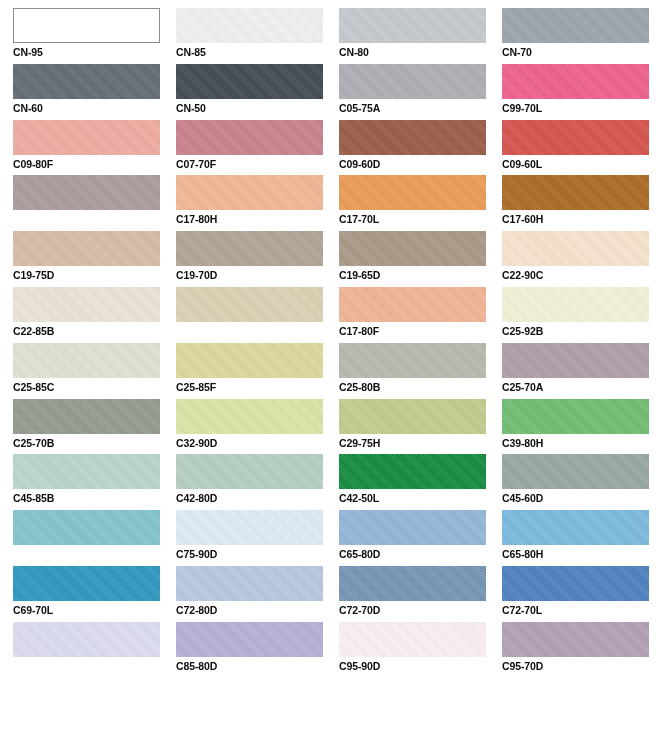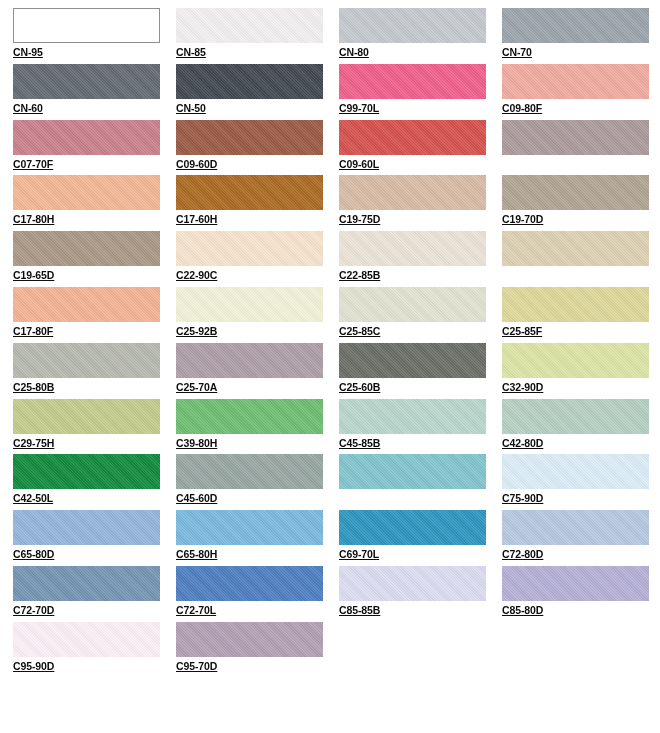--- a/index.html
+++ b/index.html
@@ -61,21 +61,20 @@
     background-image: none;
   }
   .swatch-label {
     margin-top: 3px;
     font-size: 10.5px;
     font-weight: bold;
     color: #0d0d0d;
     letter-spacing: -0.1px;
     line-height: 12px;
     white-space: nowrap;
-    text-decoration: underline;
   }
 </style>
 </head>
 <body>
 
 <div id="swatch-grid">
     <div class="swatch-cell">
       <div class="swatch-chip outlined" style="background-color: rgb(255, 255, 255);"></div>
       <div class="swatch-label">CN-95</div>
     </div>
@@ -93,20 +92,24 @@
     </div>
     <div class="swatch-cell">
       <div class="swatch-chip" style="background-color: rgb(99, 106, 114);"></div>
       <div class="swatch-label">CN-60</div>
     </div>
     <div class="swatch-cell">
       <div class="swatch-chip" style="background-color: rgb(65, 72, 80);"></div>
       <div class="swatch-label">CN-50</div>
     </div>
     <div class="swatch-cell">
+      <div class="swatch-chip" style="background-color: rgb(173, 173, 181);"></div>
+      <div class="swatch-label">C05-75A</div>
+    </div>
+    <div class="swatch-cell">
       <div class="swatch-chip" style="background-color: rgb(239, 95, 140);"></div>
       <div class="swatch-label">C99-70L</div>
     </div>
     <div class="swatch-cell">
       <div class="swatch-chip" style="background-color: rgb(240, 170, 160);"></div>
       <div class="swatch-label">C09-80F</div>
     </div>
     <div class="swatch-cell">
       <div class="swatch-chip" style="background-color: rgb(201, 128, 140);"></div>
       <div class="swatch-label">C07-70F</div>
@@ -120,20 +123,24 @@
       <div class="swatch-label">C09-60L</div>
     </div>
     <div class="swatch-cell">
       <div class="swatch-chip" style="background-color: rgb(171, 154, 156);"></div>
     </div>
     <div class="swatch-cell">
       <div class="swatch-chip" style="background-color: rgb(242, 183, 149);"></div>
       <div class="swatch-label">C17-80H</div>
     </div>
     <div class="swatch-cell">
+      <div class="swatch-chip" style="background-color: rgb(236, 154, 84);"></div>
+      <div class="swatch-label">C17-70L</div>
+    </div>
+    <div class="swatch-cell">
       <div class="swatch-chip" style="background-color: rgb(171, 106, 35);"></div>
       <div class="swatch-label">C17-60H</div>
     </div>
     <div class="swatch-cell">
       <div class="swatch-chip" style="background-color: rgb(215, 188, 166);"></div>
       <div class="swatch-label">C19-75D</div>
     </div>
     <div class="swatch-cell">
       <div class="swatch-chip" style="background-color: rgb(177, 164, 147);"></div>
       <div class="swatch-label">C19-70D</div>
@@ -171,22 +178,22 @@
     </div>
     <div class="swatch-cell">
       <div class="swatch-chip" style="background-color: rgb(182, 185, 174);"></div>
       <div class="swatch-label">C25-80B</div>
     </div>
     <div class="swatch-cell">
       <div class="swatch-chip" style="background-color: rgb(173, 158, 168);"></div>
       <div class="swatch-label">C25-70A</div>
     </div>
     <div class="swatch-cell">
-      <div class="swatch-chip" style="background-color: rgb(107, 110, 103);"></div>
-      <div class="swatch-label">C25-60B</div>
+      <div class="swatch-chip" style="background-color: rgb(145, 155, 141);"></div>
+      <div class="swatch-label">C25-70B</div>
     </div>
     <div class="swatch-cell">
       <div class="swatch-chip" style="background-color: rgb(220, 228, 164);"></div>
       <div class="swatch-label">C32-90D</div>
     </div>
     <div class="swatch-cell">
       <div class="swatch-chip" style="background-color: rgb(195, 203, 140);"></div>
       <div class="swatch-label">C29-75H</div>
     </div>
     <div class="swatch-cell">
@@ -235,21 +242,20 @@
     <div class="swatch-cell">
       <div class="swatch-chip" style="background-color: rgb(116, 148, 180);"></div>
       <div class="swatch-label">C72-70D</div>
     </div>
     <div class="swatch-cell">
       <div class="swatch-chip" style="background-color: rgb(78, 127, 192);"></div>
       <div class="swatch-label">C72-70L</div>
     </div>
     <div class="swatch-cell">
       <div class="swatch-chip" style="background-color: rgb(220, 220, 240);"></div>
-      <div class="swatch-label">C85-85B</div>
     </div>
     <div class="swatch-cell">
       <div class="swatch-chip" style="background-color: rgb(181, 176, 214);"></div>
       <div class="swatch-label">C85-80D</div>
     </div>
     <div class="swatch-cell">
       <div class="swatch-chip" style="background-color: rgb(250, 240, 247);"></div>
       <div class="swatch-label">C95-90D</div>
     </div>
     <div class="swatch-cell">

